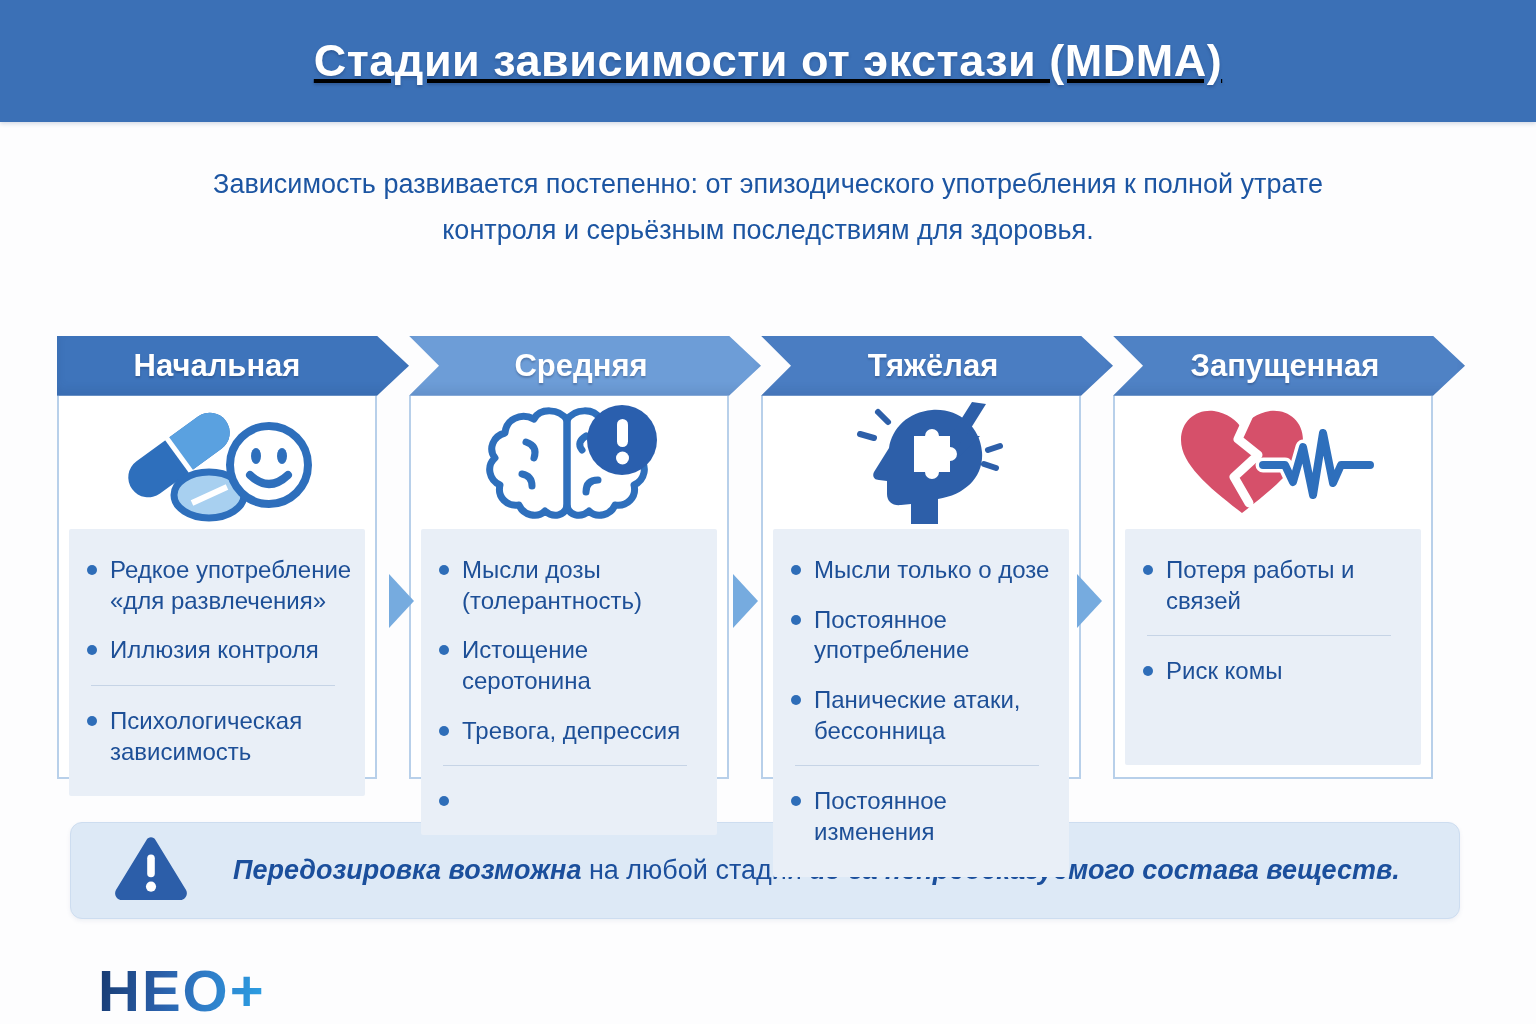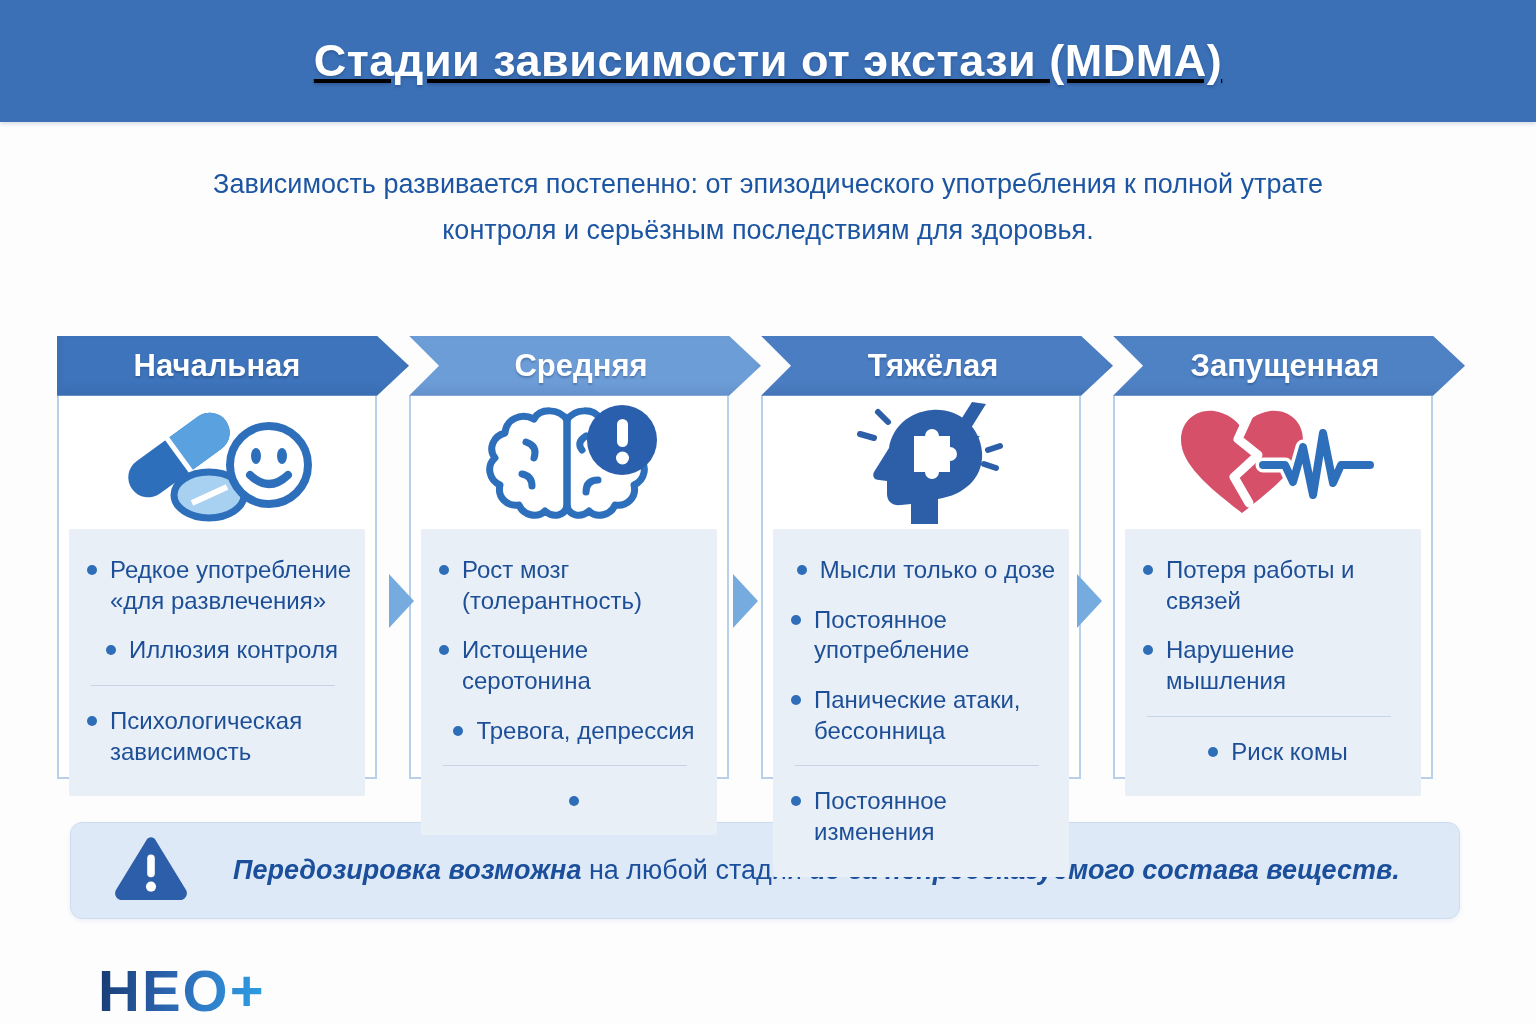--- a/index.html
+++ b/index.html
@@ -54,21 +54,21 @@
     display:flex; flex-direction:column;
   }
   .icon-area { height:133px; flex:none; display:flex; align-items:center; justify-content:center; }
   .panel {
     flex:1; margin:0 10px 12px; background:#e9eff7;
     padding:26px 8px 10px 6px; border-radius:2px;
   }
   .panel ul { margin:0; padding:0 0 0 12px; list-style:none; }
   .panel li.item {
     display:flex; align-items:flex-start; gap:13px;
-    color:#1d4f97; font-size:24px; line-height:1.28; margin-bottom:19px;justify-content:center;
+    color:#1d4f97; font-size:24px; line-height:1.28; margin-bottom:19px;
   }
   .panel li.item .dot {
     flex:none; width:10px; height:10px; border-radius:50%;
     background:#2e6db8; margin-top:10px;
   }
   .panel li.divider {
     height:0; border-top:1px solid #c6d4e6; margin:0 22px 20px 4px;
   }
   .flow-arrow {
     position:absolute; top:238px; width:0; height:0;
@@ -163,21 +163,21 @@
   </g>
   <circle cx="148" cy="40" r="35" fill="#2a5fae"></circle>
   <rect x="143" y="19" width="11" height="28" rx="5.5" fill="#fff"></rect>
   <circle cx="148.5" cy="58" r="6.5" fill="#fff"></circle>
  </svg>
         </div>
         <div class="panel">
           <ul>
             <li class="item">
               <span class="dot"></span>
-              <span>Рост мозг (толерантность)</span>
+              <span>Мысли дозы (толерантность)</span>
             </li>
             <li class="item">
               <span class="dot"></span>
               <span>Истощение серотонина</span>
             </li>
             <li class="item">
               <span class="dot"></span>
               <span>Тревога, депрессия</span>
             </li>
             <li class="divider"></li>
@@ -243,24 +243,20 @@
   <polyline points="96,62 118,62 126,79 136,44 146,92 156,30 166,80 174,62 203,62" fill="none" stroke="#fff" stroke-width="15" stroke-linecap="round" stroke-linejoin="round"></polyline>
   <polyline points="96,62 118,62 126,79 136,44 146,92 156,30 166,80 174,62 203,62" fill="none" stroke="#2e6fbc" stroke-width="8" stroke-linecap="round" stroke-linejoin="round"></polyline>
  </svg>
         </div>
         <div class="panel">
           <ul>
             <li class="item">
               <span class="dot"></span>
               <span>Потеря работы и связей</span>
             </li>
-            <li class="item">
-              <span class="dot"></span>
-              <span>Нарушение мышления</span>
-            </li>
             <li class="divider"></li>
             <li class="item">
               <span class="dot"></span>
               <span>Риск комы</span>
             </li>
           </ul>
         </div>
       </div>
     </div>
     <div class="flow-arrow" style="left: calc(25% - 12px);"></div>

